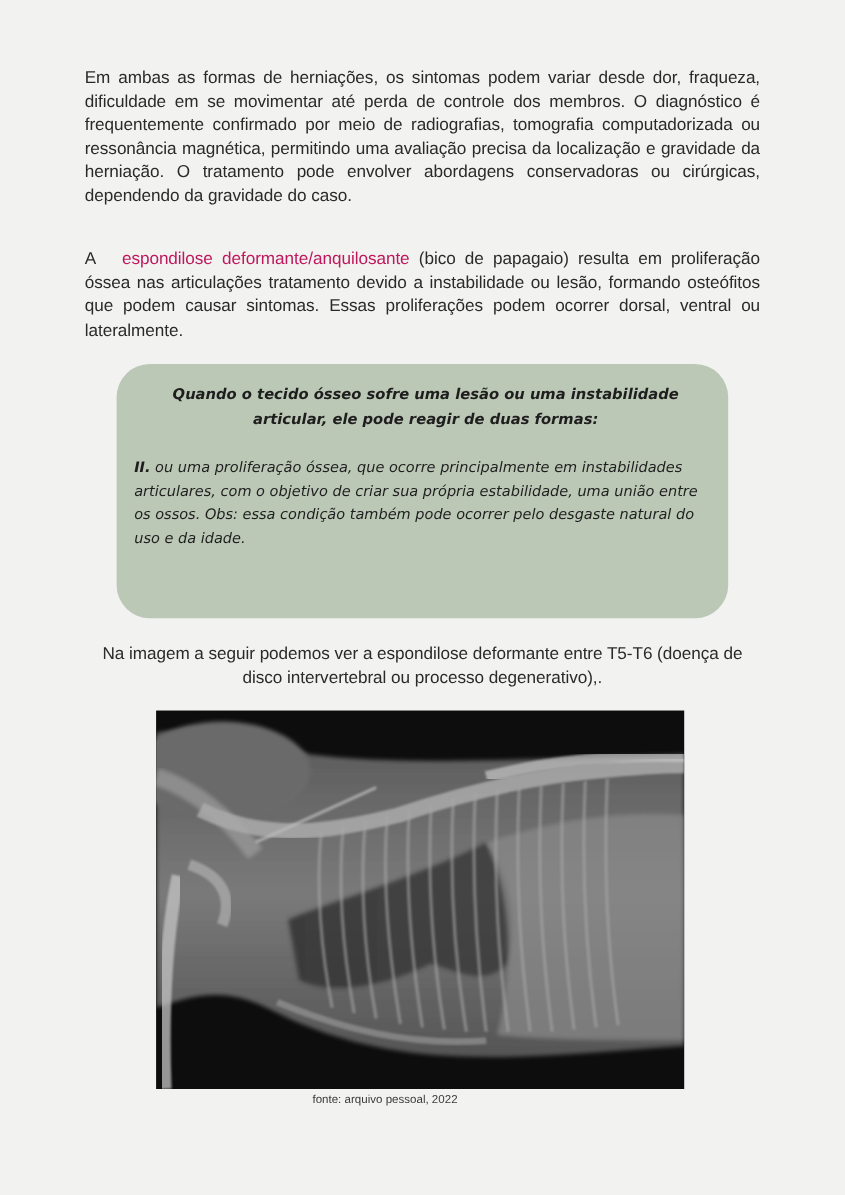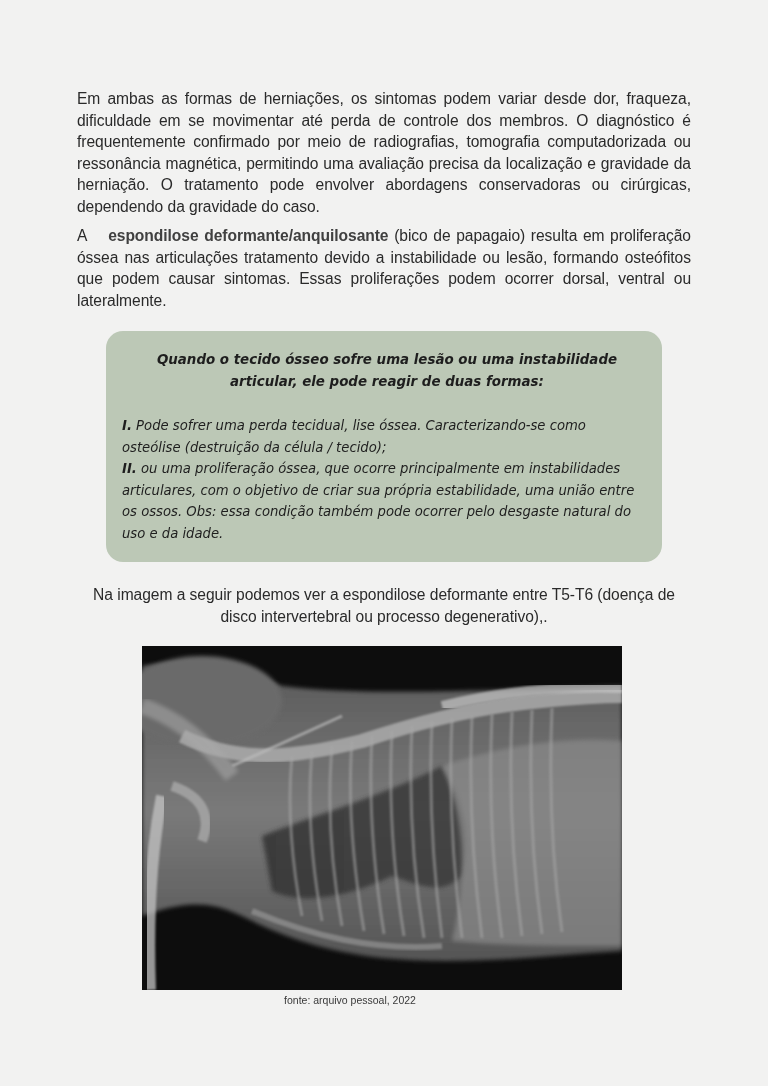--- a/index.html
+++ b/index.html
@@ -19,33 +19,33 @@
       position: absolute;
       left: 77px;
       width: 614px;
       font-size: 15.6px;
       line-height: 21.6px;
       text-align: justify;
       color: #2a2a2a;
       margin: 0;
       letter-spacing: -0.05px;
     }
-    #p1 { top: 88px; }
+    #p1 { top: 60px; }
     #p2 { top: 225px; }
     #p3 { top: 584px; text-align: center; }
-    .para b { font-weight: bold; color: #404040; margin-left: 16px; }
+    .para b { font-weight: normal; color: #be185d; margin-left: 16px; }
 
     .callout {
       position: absolute;
       left: 106px;
       top: 331px;
       width: 556px;
       height: 231px;
       background: #bcc8b6;
-      border-radius: 17px;
+      border-radius: 30px;
       box-sizing: border-box;
       padding: 18px 22px 0 16px;
       font-family: "DejaVu Sans", sans-serif;
       font-style: italic;
       color: #1e1e1e;
     }
     .callout-title {
       text-align: center;
       font-weight: bold;
       font-size: 13.4px;
@@ -84,21 +84,20 @@
 </head>
 <body>
 
 <p class="para" id="p1">Em ambas as formas de herniações, os sintomas podem variar desde dor, fraqueza, dificuldade em se movimentar até perda de controle dos membros. O diagnóstico é frequentemente confirmado por meio de radiografias, tomografia computadorizada ou ressonância magnética, permitindo uma avaliação precisa da localização e gravidade da herniação. O tratamento pode envolver abordagens conservadoras ou cirúrgicas, dependendo da gravidade do caso.</p>
 
 <p class="para" id="p2"><span>A </span><b>espondilose deformante/anquilosante</b><span> (bico de papagaio) resulta em proliferação óssea nas articulações tratamento devido a instabilidade ou lesão, formando osteófitos que podem causar sintomas. Essas proliferações podem ocorrer dorsal, ventral ou lateralmente.</span></p>
 
 <div class="callout">
   <p class="callout-title">Quando o tecido ósseo sofre uma lesão ou uma instabilidade articular, ele pode reagir de duas formas:</p>
   <p class="callout-body">
-    <span class="item"><span class="num">I.</span><span> Pode sofrer uma perda tecidual, lise óssea. Caracterizando-se como osteólise (destruição da célula / tecido);</span></span>
     <span class="item"><span class="num">II.</span><span> ou uma proliferação óssea, que ocorre principalmente em instabilidades articulares, com o objetivo de criar sua própria estabilidade, uma união entre os ossos. Obs: essa condição também pode ocorrer pelo desgaste natural do uso e da idade.</span></span>
   </p>
 </div>
 
 <p class="para" id="p3">Na imagem a seguir podemos ver a espondilose deformante entre T5-T6 (doença de disco intervertebral ou processo degenerativo),.</p>
 
 <div class="xray" title="Radiografia lateral do tórax de cão">
   <svg width="480" height="344" viewBox="0 0 480 344" xmlns="http://www.w3.org/2000/svg">
     <defs>
       <linearGradient id="bodyG" x1="0" y1="0" x2="0" y2="1">

